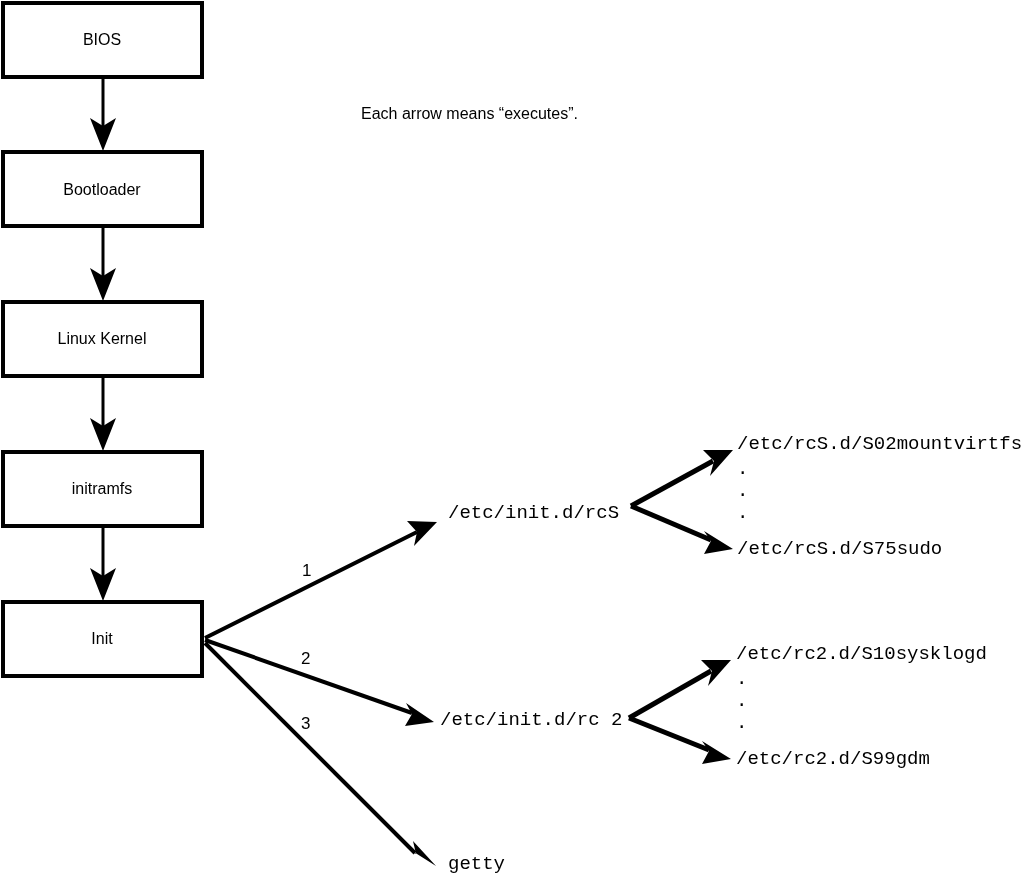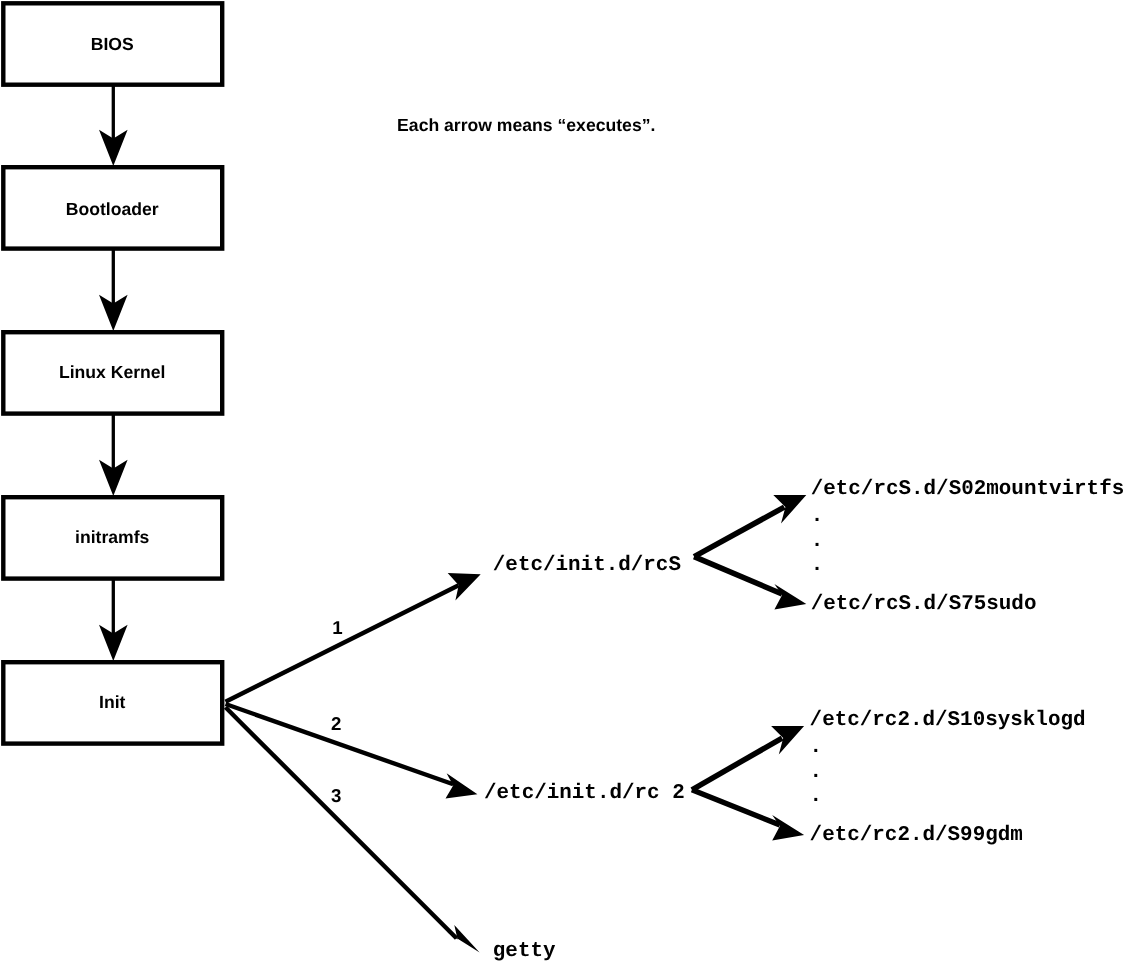--- a/index.html
+++ b/index.html
@@ -11,21 +11,20 @@
   body {
     font-family: "Liberation Sans", sans-serif;
     color: #000000;
   }
   #diagram-root {
     position: relative;
     width: 1024px;
     height: 875px;
     background: #ffffff;
     overflow: hidden;
-    font-weight: bold;
   }
   #diagram-svg {
     position: absolute;
     top: 0;
     left: 0;
     width: 1024px;
     height: 875px;
     display: block;
   }
   .box-label {

